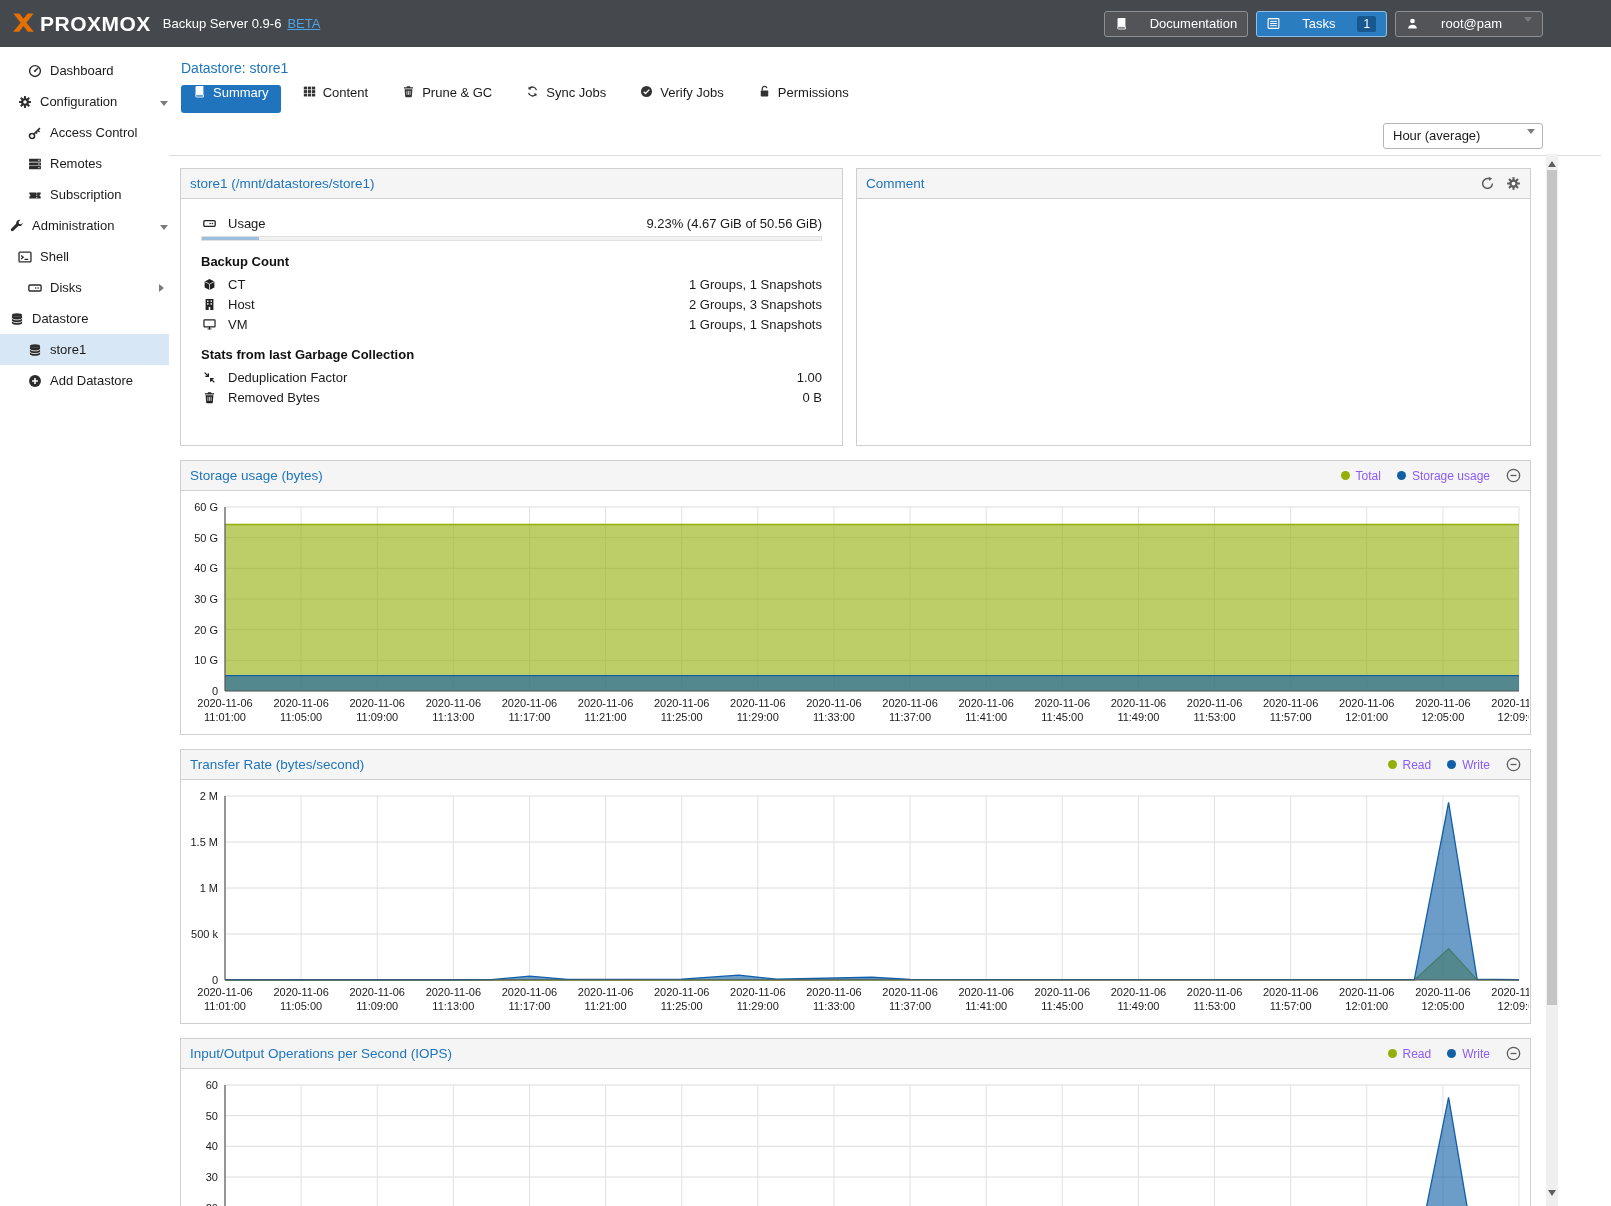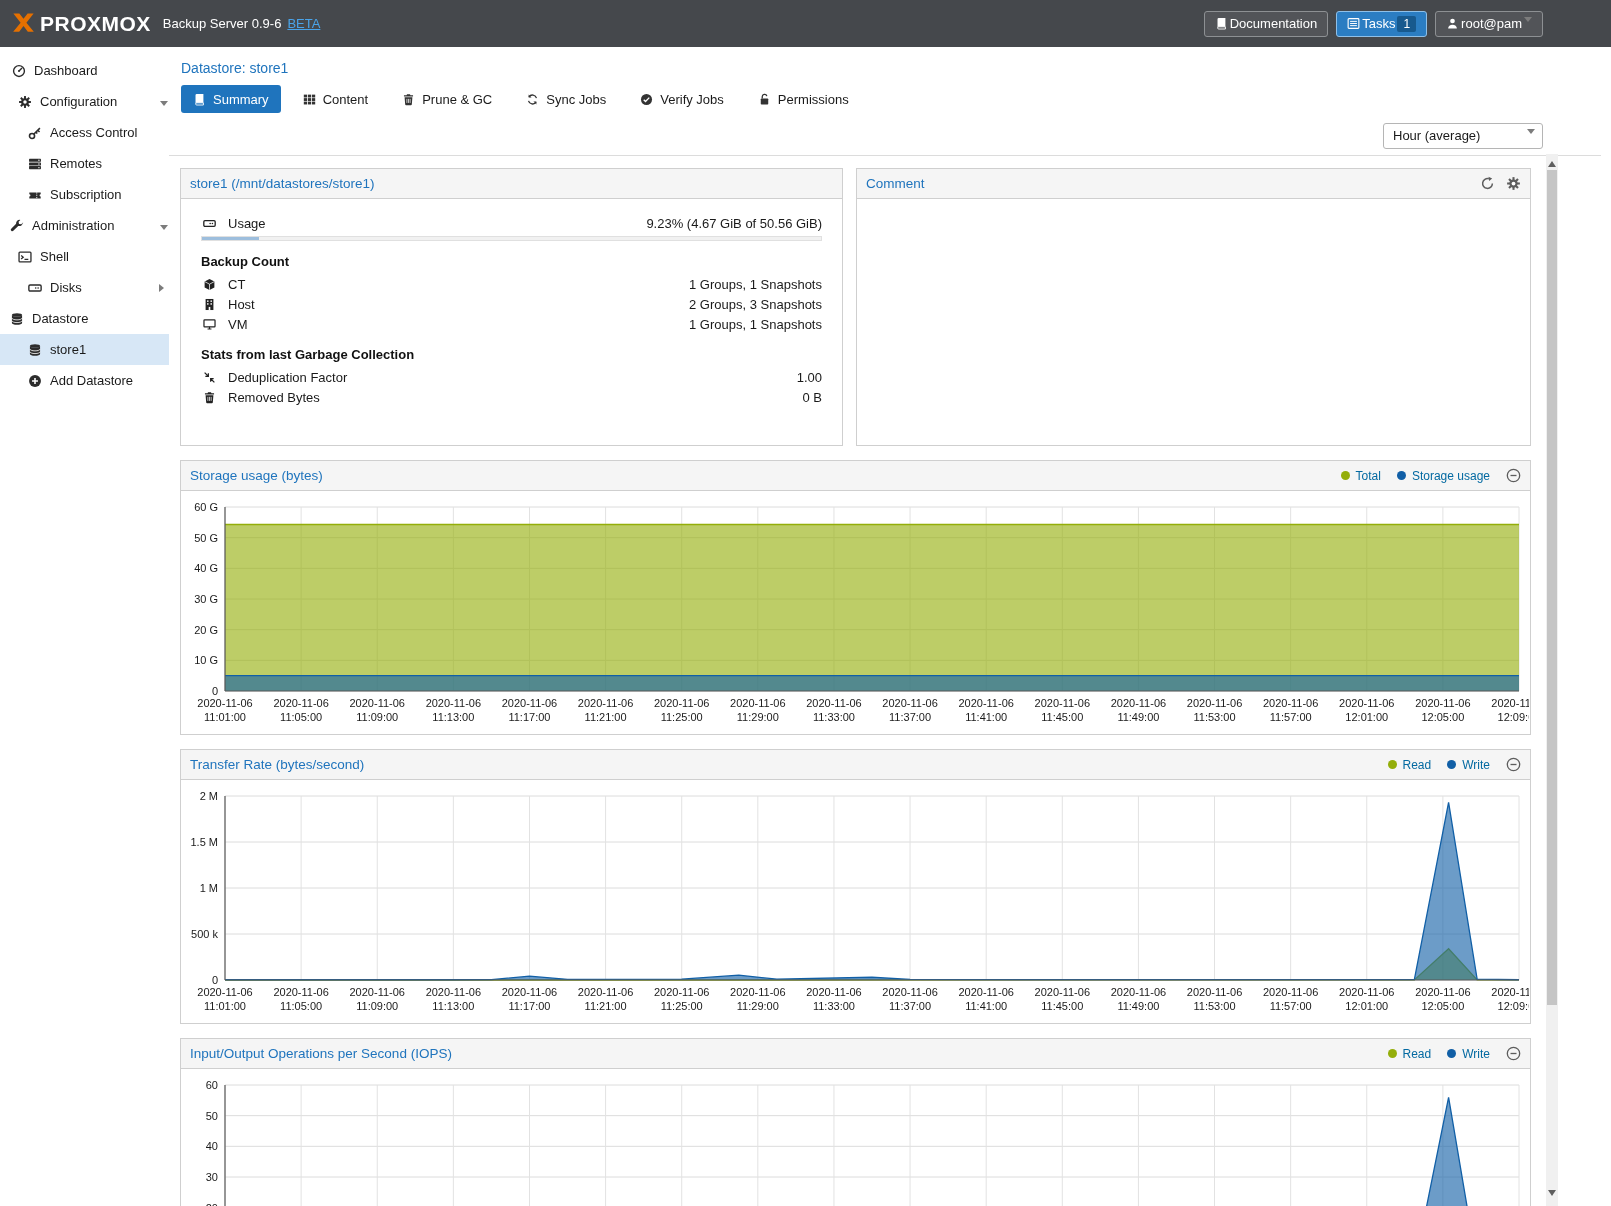--- a/index.html
+++ b/index.html
@@ -10,21 +10,21 @@
 
 
 .header{position:absolute;top:0;left:0;width:1611px;height:47px;background:var(--header-bg);
   display:flex;align-items:center;padding:0 10px;color:#fff}
 .brand{display:flex;align-items:center;gap:3px}
 .logo-x svg{width:27px;height:27px;display:block}
 .brand-text{font-size:21px;font-weight:bold;letter-spacing:.5px}
 .product{margin-left:12px;font-size:13px}
 .beta{margin-left:6px;color:var(--link);text-decoration:underline;cursor:pointer}
 .header-right{margin-left:auto;display:flex;gap:8px;margin-right:58px}
-.hbtn{display:flex;align-items:center;gap:2px;height:26px;padding:0 10px;
+.hbtn{display:flex;align-items:center;gap:22px;height:26px;padding:0 10px;
   background:rgba(255,255,255,.07);border:1px solid #8d9093;border-radius:3px;
   color:#fff;font-size:13px;cursor:pointer;font-family:inherit}
 .hbtn.tasks{background:#2b7dc2;border-color:#8fc0e8}
 .badge{background:#17598e;border-radius:2px;padding:1px 6px;font-size:12px}
 .hbtn .ico svg,.tab .ico svg{width:13px;height:13px;display:block}
 .hbtn .ico{color:#fff}
 
 
 .sidebar{position:absolute;top:47px;left:0;width:178px;height:1159px;background:#fff;
   border-right:1px solid #d9d9d9;padding-top:8px;overflow:hidden}
@@ -37,21 +37,21 @@
 .caret-down{display:inline-block;width:0;height:0;border:4px solid transparent;
   border-top:5px solid #7c7c7c;transform:translateY(-2px)}
 .caret-right{display:inline-block;width:0;height:0;border:4px solid transparent;
   border-left:5px solid #7c7c7c;transform:translateY(-50%)}
 .side-item .caret.caret-down{transform:translateY(-1px)}
 
 
 .main{position:absolute;top:47px;left:169px;width:1432px;height:1159px;background:#fff;overflow:hidden}
 .page-title{color:var(--accent);font-size:14px;margin:13px 0 0 12px}
 .tabbar{display:flex;gap:10px;margin:9px 0 0 12px}
-.tab{display:flex;align-items:center;gap:7px;height:28px;padding:0 12px;border-radius:3px;
+.tab{display:flex;gap:7px;height:28px;padding:0 12px;border-radius:3px;
   cursor:pointer;color:#1a1a1a}
 .tab .ico{color:#333;display:flex}
 .tab.active{background:var(--accent);color:#fff}
 .tab.active .ico{color:#fff}
 .toolbar{display:flex;align-items:center;height:40px;margin-top:3px;
   padding:0 58px 0 12px;border-bottom:1px solid #dcdcdc}
 .select{margin-left:auto;width:160px;height:26px;border:1px solid #b5b5b5;border-radius:3px;
   background:#fff;display:flex;align-items:center;padding-left:9px;cursor:pointer}
 .select .txt{flex:1;font-size:13px}
 .select .trig{width:22px;display:flex;justify-content:center;color:#666}
@@ -76,21 +76,21 @@
 .kl{display:flex;align-items:center;gap:11px}
 .kl .ico{width:16px;display:flex;justify-content:center;color:#222}
 .kl .ico svg{width:13px;height:13px;display:block}
 .kv-val{text-align:right}
 .progress{height:5px;background:#f1f1f1;border:1px solid #e0e0e0;margin:3px 0 6px}
 .progress-fill{height:100%;background:#9dbedd}
 .sec-title{font-weight:bold;margin:13px 0 5px;color:#111}
 
 
 .chart-panel{width:100%;margin-bottom:14px}
-.legend{margin-left:auto;display:flex;gap:16px;align-items:center;font-size:12px;color:#0369a1}
+.legend{margin-left:auto;display:flex;gap:16px;align-items:center;font-size:12px;color:#8b5cf6}
 .legend-item{display:flex;align-items:center;gap:6px;cursor:pointer}
 .dot{width:9px;height:9px;border-radius:50%;display:inline-block}
 .chart-panel .tool{margin-left:16px}
 .chart-body{padding:10px 0 4px 0;overflow:hidden}
 svg text.axis{font-family:"Liberation Sans",sans-serif;font-size:11px;fill:#1a1a1a}
 
 
 .scrollbar{position:absolute;left:1546px;top:154px;width:12px;height:1052px;background:#f0f0f0}
 .sb-arrow{width:0;height:0;margin:4px auto}
 .sb-arrow.up{border:4px solid transparent;border-bottom:6px solid #5f5f5f;margin-top:3px}
@@ -138,21 +138,21 @@
             <path d="M2.6 14.2c0-3 2.4-4.7 5.4-4.7s5.4 1.7 5.4 4.7z" fill="currentColor"></path>
           </svg>
         </span>
       <span>root@pam</span>
       <span class="caret-down"></span>
     </button>
   </div>
 </header>
 
 <nav class="sidebar" id="sidebar">
-    <div class="side-item" style="padding-left: 10px;">
+    <div class="side-item" style="padding-left: 26px;">
       <span class="ico">
         <svg viewBox="0 0 16 16">
           <circle cx="8" cy="8" r="6.2" fill="none" stroke="currentColor" stroke-width="1.6"></circle>
           <path d="M8 8 11.4 4.6" stroke="currentColor" stroke-width="1.6"></path>
           <circle cx="8" cy="8" r="1.2" fill="currentColor"></circle>
         </svg>
       </span>
       <span class="lbl">Dashboard</span>
     </div>
     <div class="side-item" style="padding-left: 16px;">

